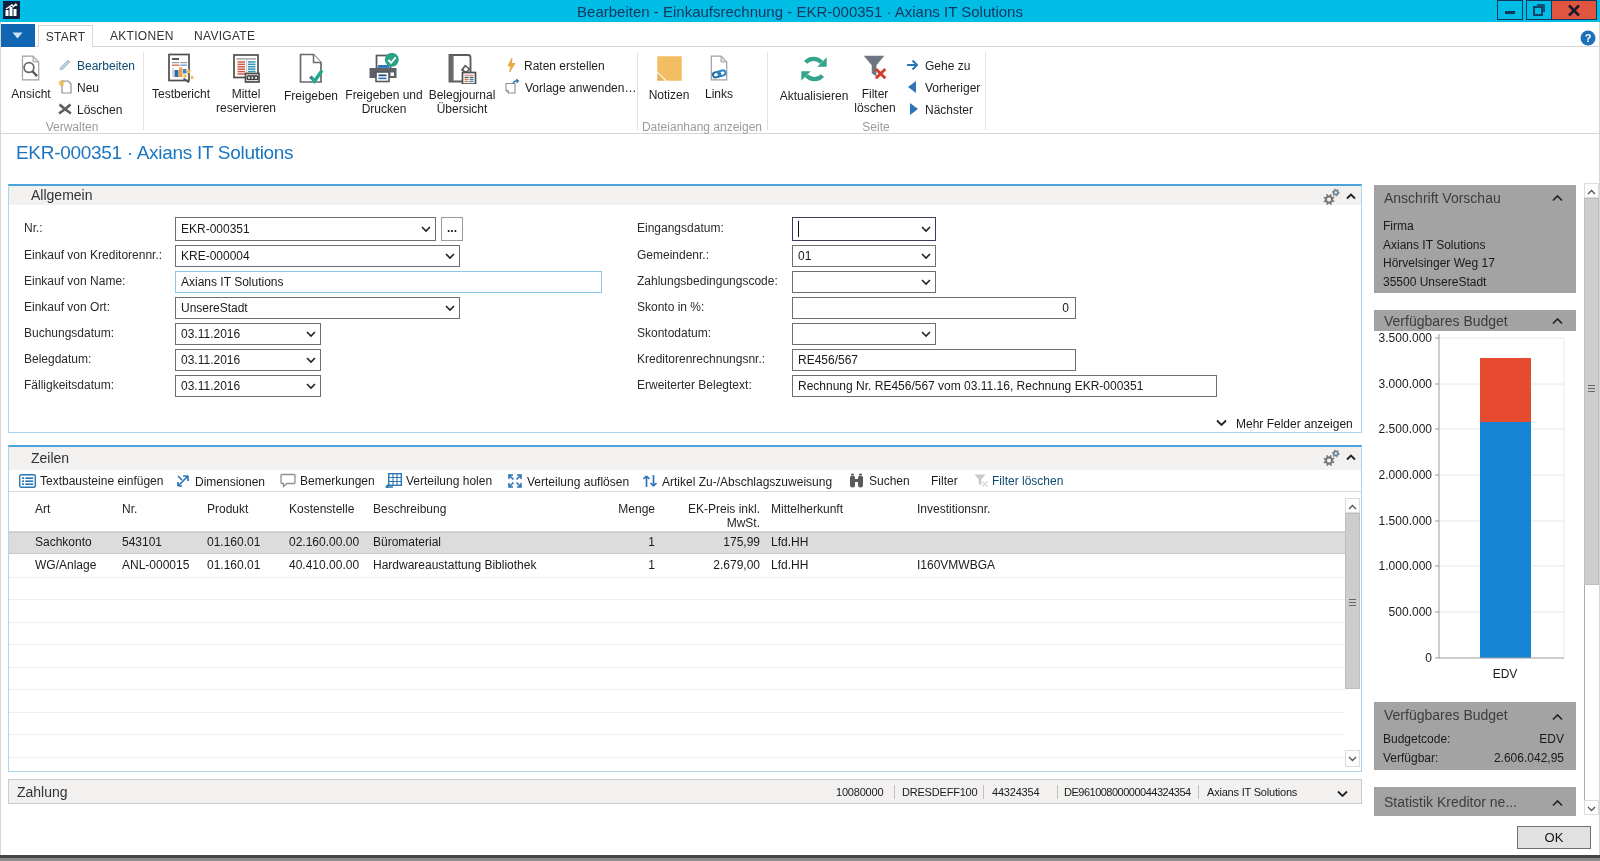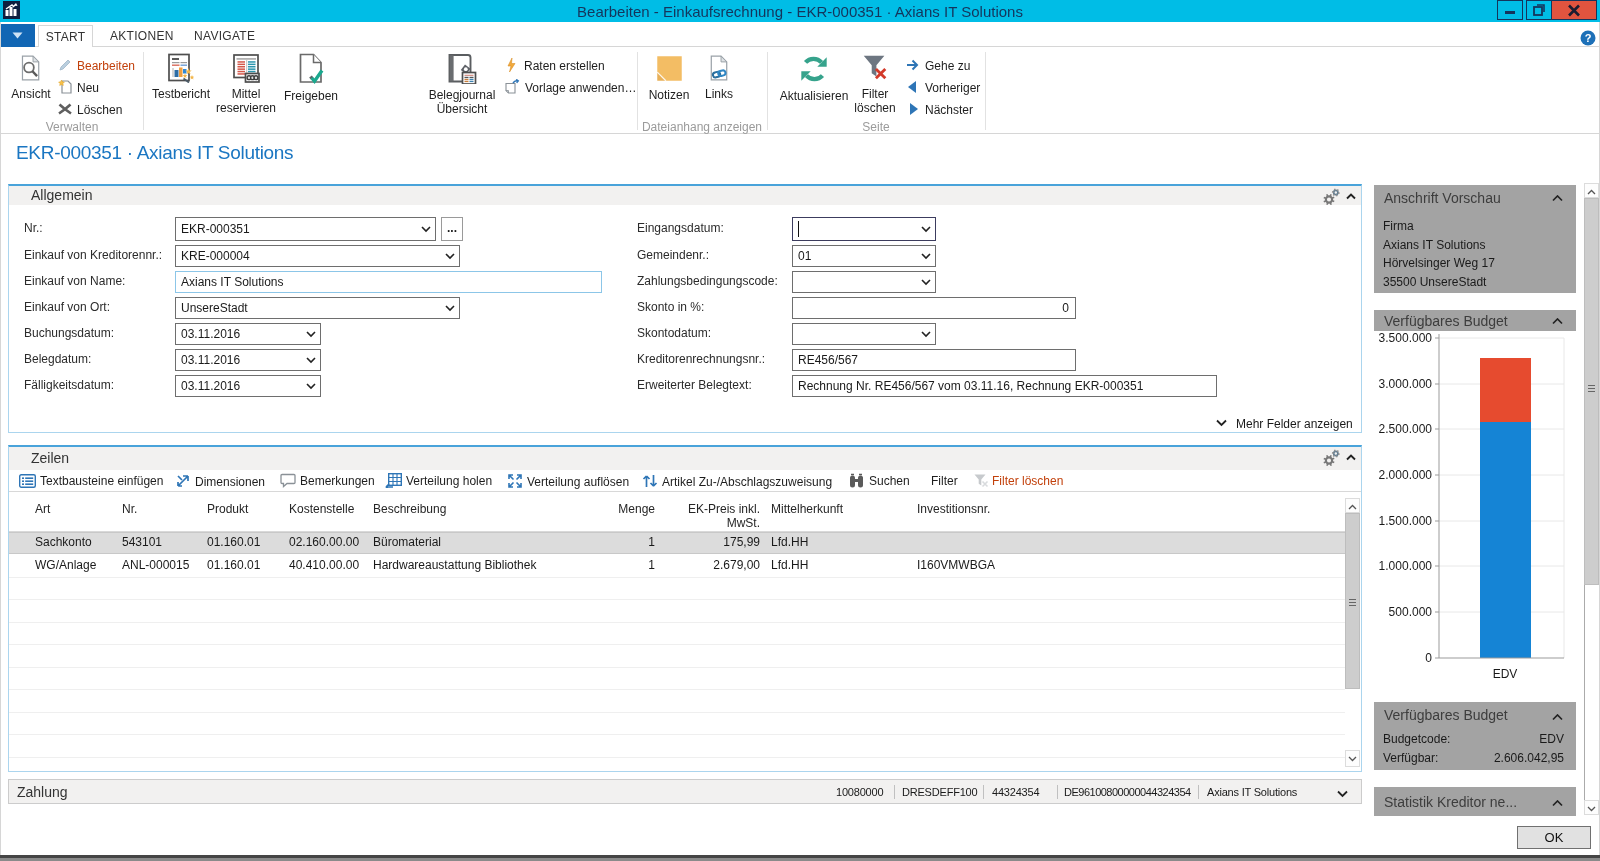--- a/index.html
+++ b/index.html
@@ -27,21 +27,21 @@
 #helpicon { position:absolute; left:1580px; top:8px; width:16px; height:16px; }
 
 
 #ribbon { position:absolute; left:0; top:47px; width:1600px; height:87px; background:#fff; border-bottom:1px solid #d6d6d6; }
 .rsep { position:absolute; top:5px; height:78px; width:1px; background:#e2e2e2; }
 .glabel { position:absolute; top:73px; height:13px; font-size:12px; color:#9b9b9b; text-align:center; }
 .bigbtn { position:absolute; top:6px; text-align:center; font-size:12px; color:#1e1e1e; }
 .bigbtn .ic { display:block; margin:0 auto 4px; }
 .smallbtn { position:absolute; font-size:12px; color:#1e1e1e; height:16px; line-height:16px; white-space:nowrap; }
 .smallbtn svg { vertical-align:-3px; margin-right:4px; }
-.disabled { color:#c2410c; }
+.disabled { color:#0c4a6e; }
 
 
 #content { position:absolute; left:0; top:134px; width:1600px; height:727px; background:#fff; }
 #pagehead { position:absolute; left:16px; top:8px; font-size:19px; color:#1a76c2; letter-spacing:-0.3px; }
 
 
 .fasttab { position:absolute; left:8px; width:1354px; border:1px solid #abd5ee; border-top:2px solid #49a3da; background:#fff; }
 .ft-head { height:24px; background:#f2f1f0; font-size:14px; color:#333; padding-left:22px; line-height:24px; position:relative; }
 .gearicon { position:absolute; top:2px; }
 .chev { position:absolute; font-size:11px; color:#222; }
@@ -190,20 +190,34 @@
   </div>
   <div class="bigbtn" style="left:271px;width:80px">
     <svg class="ic" width="25" height="32" viewBox="0 0 25 32">
       <path d="M1.5 1.5 h13 l7.5 8 v19.5 H1.5 z" fill="#fff" stroke="#6a6a6a" stroke-width="1.7"></path>
       <path d="M14.5 1.5 v8 h7.5 z" fill="#fff"></path>
       <path d="M14.5 1.5 v8 h7.5" fill="none" stroke="#6a6a6a" stroke-width="1.5"></path>
       <path d="M11.5 23.5 l1.6 2" stroke="#5c6668" stroke-width="3.4" fill="none"></path>
       <path d="M12.8 25 l2.7 3.2 L23 17.5" stroke="#1ba88e" stroke-width="3.4" fill="none"></path>
     </svg>
     Freigeben
+  </div>
+  <div class="bigbtn" style="left:339px;width:90px">
+    <svg class="ic" width="30" height="31" viewBox="0 0 30 31">
+      <rect x="7.5" y="2.5" width="14" height="13" fill="#fff" stroke="#55585c" stroke-width="1.7"></rect>
+      <rect x="9" y="12" width="11" height="2.8" fill="#2e74b5"></rect>
+      <rect x="0.5" y="15" width="27" height="10" fill="#5d6066"></rect>
+      <rect x="21.5" y="19.5" width="3.5" height="3.5" fill="#fff"></rect>
+      <rect x="7" y="19" width="13" height="9.5" fill="#fff" stroke="#55585c" stroke-width="1.6"></rect>
+      <rect x="9.5" y="21.5" width="8" height="1.7" fill="#1f4e79"></rect>
+      <rect x="9.5" y="24.5" width="8" height="1.7" fill="#2e74b5"></rect>
+      <circle cx="22.8" cy="6.8" r="7" fill="#2aa385"></circle>
+      <path d="M19.3 6.8 l2.8 3.1 4.6-5.6" fill="none" stroke="#fff" stroke-width="1.9"></path>
+    </svg>
+    Freigeben und<br>Drucken
   </div>
   <div class="bigbtn" style="left:417px;width:90px">
     <svg class="ic" width="29" height="31" viewBox="0 0 29 31">
       <path d="M1.5 2 H20 a2.5 2.5 0 0 1 2.5 2.5 V28.5 H1.5 z" fill="#fff" stroke="#5a5d60" stroke-width="1.9"></path>
       <rect x="1.8" y="2.3" width="3.8" height="26" fill="#6a6d70"></rect>
       <path d="M17 11.5 l5.5 4.2 -4.2 5.5 -5.5-4.2 z" fill="#5d6066"></path>
       <circle cx="17.8" cy="16.2" r="1.9" fill="#fff"></circle>
       <rect x="14.5" y="19.5" width="13" height="11.5" fill="#fff" stroke="#4e4e4e" stroke-width="1.7"></rect>
       <rect x="16.5" y="21.8" width="9" height="0.9" fill="#c86a5a"></rect>
       <rect x="16.5" y="23.8" width="4" height="1.3" fill="#52565a"></rect>

